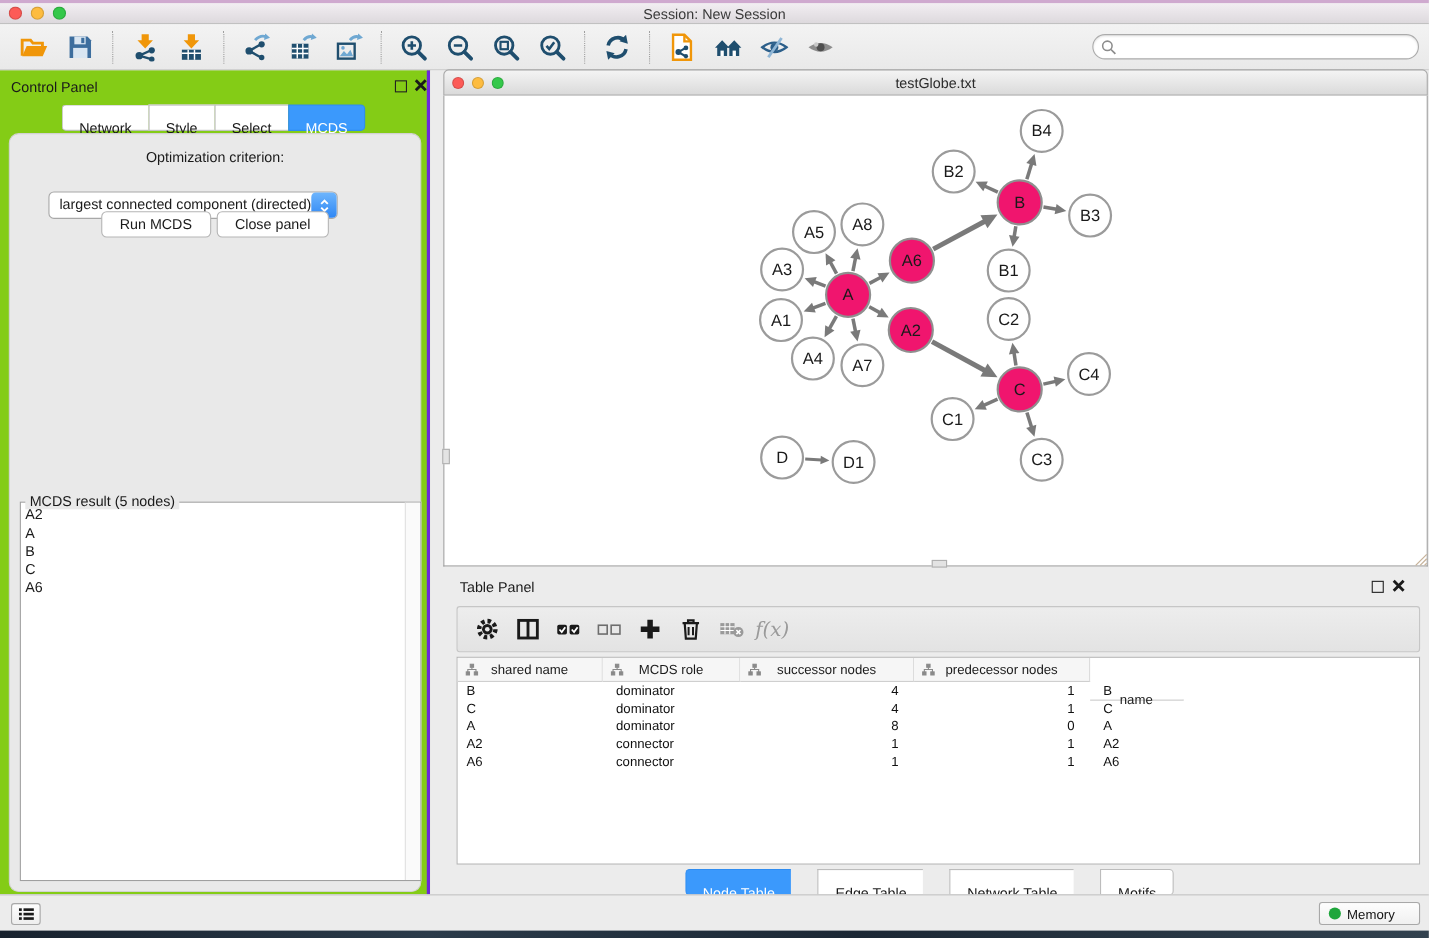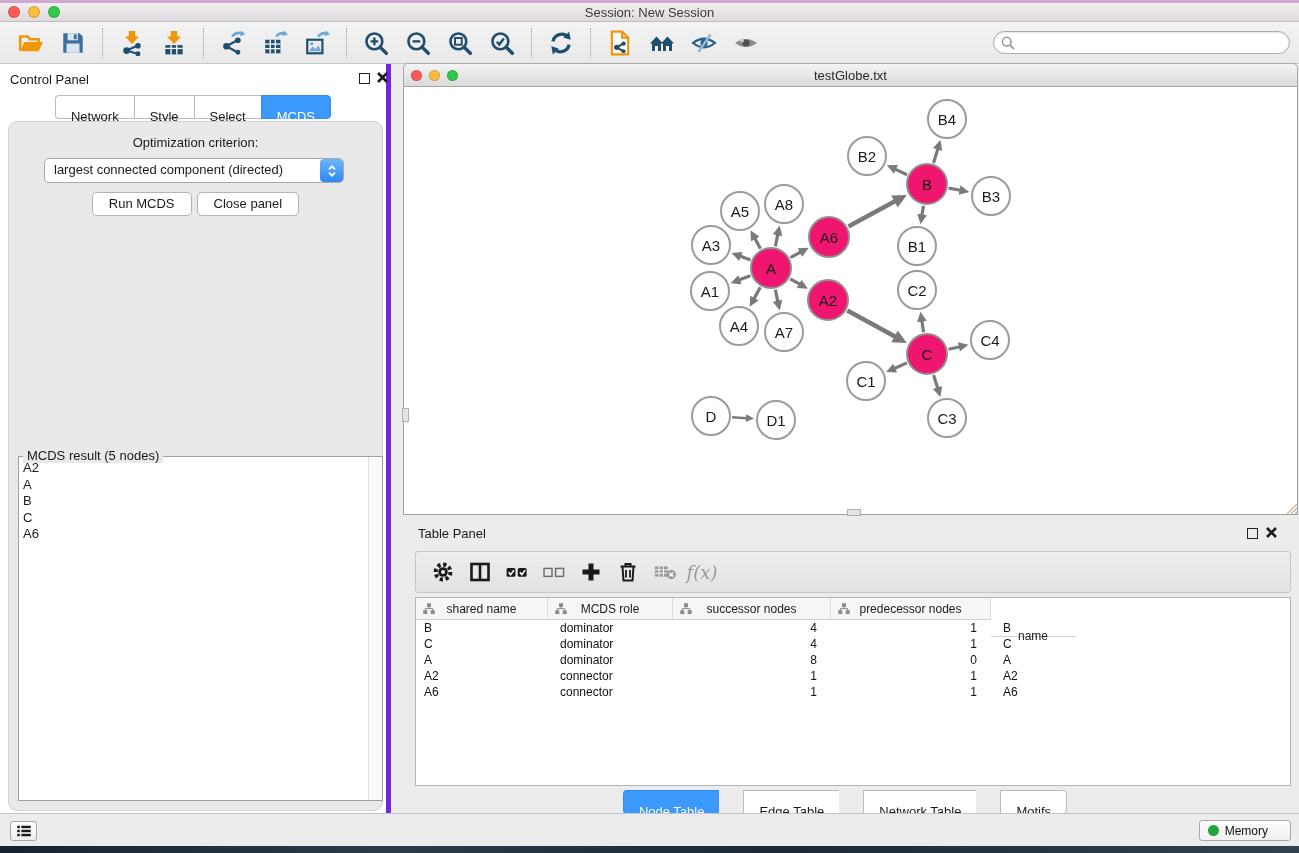--- a/index.html
+++ b/index.html
@@ -21,34 +21,34 @@
              display:flex; align-items:center; padding-left:10px; }
   .tb-btn { width:30px; height:30px; margin:0 6px; display:flex; align-items:center; justify-content:center; cursor:pointer; }
   .tb-btn svg { width:26px; height:26px; }
   .tb-sep { width:0; height:30px; border-left:1px dotted #9f9f9f; margin:0 8px; }
   .search-wrap { position:absolute; right:9px; top:9px; width:297px; height:23px; background:#fff;
                  border:1px solid #ababab; border-radius:12px; box-shadow:inset 0 1px 2px rgba(0,0,0,.12); }
   .search-wrap svg { position:absolute; left:7px; top:4px; width:14px; height:14px; }
   .search-wrap input { position:absolute; left:25px; top:1px; width:264px; height:19px; border:none; outline:none; font-size:13px; background:transparent; }
 
   
-  .control-panel { position:absolute; left:0; top:64px; width:391px; height:749px; background:#ffffff; border-right:5px solid #6d28d9; }
+  .control-panel { position:absolute; left:0; top:64px; width:391px; height:749px; background:#84cc16; border-right:3px solid #6d28d9; }
   .cp-title { position:absolute; left:10px; top:8px; font-size:13px; color:#1a1a1a; }
   .float-btn { position:absolute; top:9px; width:11px; height:11px; border:1.6px solid #222; cursor:pointer; }
   .close-btn { position:absolute; top:7px; width:13px; height:13px; cursor:pointer; }
   .cp-tabs { position:absolute; left:0; top:31px; width:100%; display:flex; justify-content:center; }
   .tab { height:22px; line-height:20px; padding:11px 15px; font-size:13px; background:#fff; border:1px solid #bcbcbc;
          border-right:none; color:#1a1a1a; cursor:pointer; }
   .tab:first-child { border-radius:4px 0 0 4px; }
   .tab:last-child { border-right:1px solid #bcbcbc; border-radius:0 4px 4px 0; }
   .tab.active { background:#3b99fc; border-color:#2f8cf0; color:#fff; }
   .cp-body { position:absolute; left:8px; top:57px; width:375px; height:690px; background:#e9e9e9;
              border:1px solid #d2d2d2; border-radius:9px; }
   .opt-label { position:absolute; left:0; top:13px; width:100%; text-align:center; font-size:13px; color:#1a1a1a; }
-  .dropdown { position:absolute; left:35px; top:36px; width:300px; height:25px; background:#fff;
+  .dropdown { position:absolute; left:35px; top:52px; width:263px; height:25px; background:#fff;
               border:1px solid #a8a8a8; border-radius:5px; cursor:pointer;text-align:right; }
   .dropdown .val { position:absolute; left:9px; top:3px; font-size:13px; color:#1a1a1a; }
   .dd-stepper { position:absolute; right:0px; top:0px; width:23px; height:23px; border-radius:4px;
                 background:linear-gradient(#6db5fd,#2f87f4); display:flex; align-items:center; justify-content:center; }
   .btn-row { position:absolute; left:0; top:70px; width:100%; display:flex; justify-content:center; gap:5px; }
   .push-btn { height:24px; line-height:22px; padding:0 16px; font-size:13px; background:#fff;
               border:1px solid #b5b5b5; border-radius:5px; color:#1a1a1a; cursor:pointer; }
   .result-box { position:absolute; left:9px; top:334px; width:365px; height:345px; border:1px solid #9f9f9f; background:#fff; }
   .result-legend { position:absolute; left:4px; top:-9px; background:#e9e9e9; padding:0 4px; font-size:13px; color:#1a1a1a; }
   .result-list { position:absolute; left:1px; top:3px; width:348px; height:338px; overflow:hidden; }

